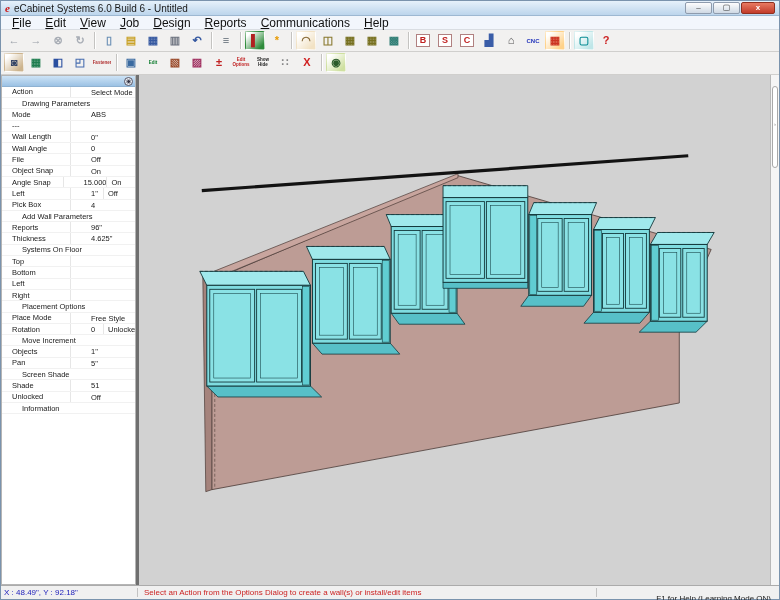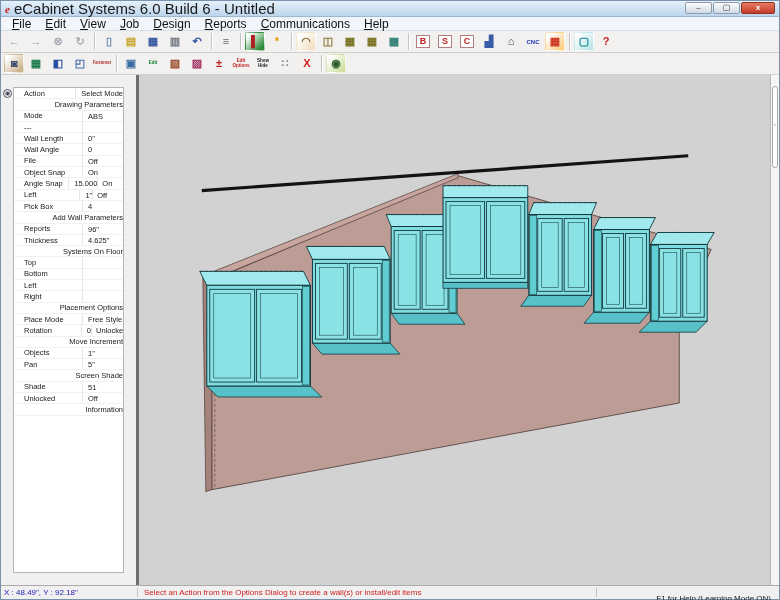--- a/index.html
+++ b/index.html
@@ -7,21 +7,21 @@
     font-family:"Liberation Sans", sans-serif; background:#e8e8e8; }
   .app { width:780px; height:600px; display:flex; flex-direction:column;
     border:1px solid #7a93ad; }
 
   
   .titlebar { height:16px; background:linear-gradient(#e6f1fb,#bcd5ec);
     display:flex; align-items:center; padding-left:4px; position:relative;
     border-bottom:1px solid #9db8d2; }
   .applogo { color:#cc1111; font-weight:bold; font-style:italic;
     font-family:"Liberation Serif", serif; font-size:11px; margin-right:4px; }
-  .apptitle { font-size:15px; color:#1a1a1a; }
+  .apptitle { font-size:10px; color:#1a1a1a; }
   .winbtns { position:absolute; right:4px; top:1px; display:flex; }
   .wbtn { width:27px; height:12px; border:1px solid #8e9bad; border-radius:2px;
     margin-left:1px; font-size:8px; line-height:10px; text-align:center;
     background:linear-gradient(#fdfdfd,#cfd9e4); color:#333; }
   .wbtn.close { width:34px; background:linear-gradient(#e87a62,#c23b2a);
     color:#fff; border-color:#8f2f20; font-weight:bold; }
 
   
   .menubar { height:14px; background:#f2f6fc; display:flex; align-items:center;
     padding-left:4px; border-bottom:1px solid #d9dde2; }
@@ -37,33 +37,33 @@
     border-radius:2px; display:flex; align-items:center; justify-content:center;
     overflow:hidden; text-align:center; }
   .tbtn span { display:block; line-height:1; font-weight:bold; }
   .tsep { width:1px; height:17px; background:#c4c3c1; margin:0 3px;
     box-shadow:1px 0 0 #ffffff; }
 
   
   .main { flex:1; display:flex; background:#d2d2d2; position:relative; }
   .panelwrap { width:138px; background:#f0f0f0; border-right:3px solid #6f6f6f;
     display:flex; flex-direction:column; }
-  .panel { flex:1; background:#ffffff; border:1px solid #b5b5b5; margin:12px;
-    display:flex; }
+  .panel { flex:1; background:#ffffff; border:1px solid #b5b5b5; margin:0;
+    display:flex; flex-direction:column; }
   .panel-header { height:11px; background:linear-gradient(#cde3f6,#9cc2e4);
     border-bottom:1px solid #8fb2d2; position:relative; }
   .panel-pin { position:absolute; right:2px; top:1px; width:9px; height:9px;
     border:1px solid #556; border-radius:50%; background:#e8ecf2;
     font-size:6px; line-height:7px; text-align:center; color:#334; }
   .rows { flex:1; overflow:hidden; }
   .prow { height:11.3px; display:flex; align-items:center; font-size:7.5px;
     color:#1a1a1a; border-bottom:1px solid #f1f1f1; }
   .prow .lab { width:68px; padding-left:10px; overflow:hidden; white-space:nowrap; }
-  .prow.section .lab { width:100%; padding-left:4px; color:#222;text-align:right; }
-  .prow .val { flex:1; padding-left:5px; border-left:1px solid #e6e6e6;
+  .prow.section .lab { width:100%; padding-left:20px; color:#222; }
+  .prow .val { flex:1; padding-left:20px; border-left:1px solid #e6e6e6;
     height:100%; line-height:11.3px; white-space:nowrap; }
   .prow .extra { width:32px; padding-left:4px; border-left:1px solid #e6e6e6;
     height:100%; line-height:11.3px; }
 
   
   .viewport { flex:1; position:relative; }
   .viewport svg { display:block; width:100%; height:100%; }
   .rightstrip { width:9px; background:#f5f5f5; border-left:1px solid #b8b8b8;
     position:relative; }
   .rthumb { position:absolute; top:11px; left:1px; width:6px; height:82px;

